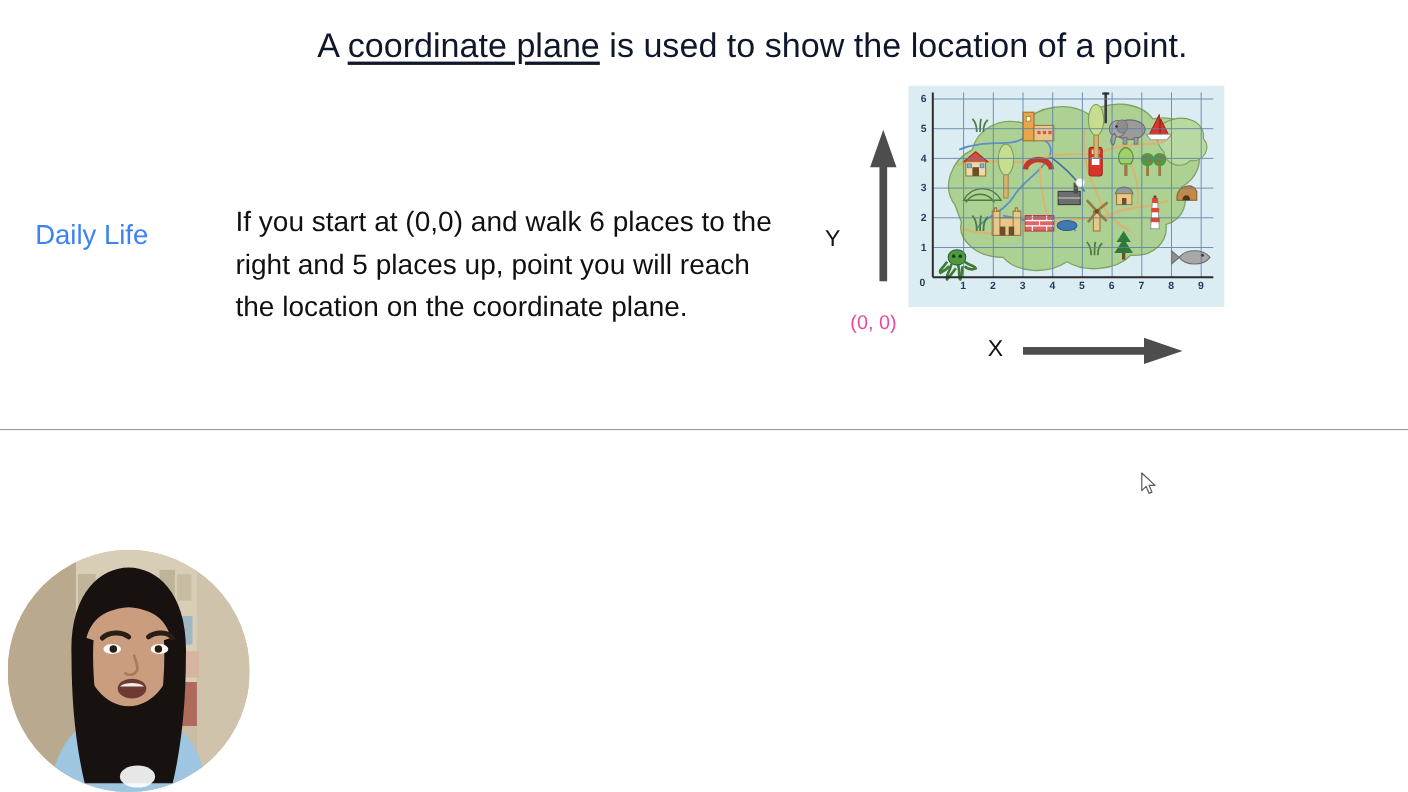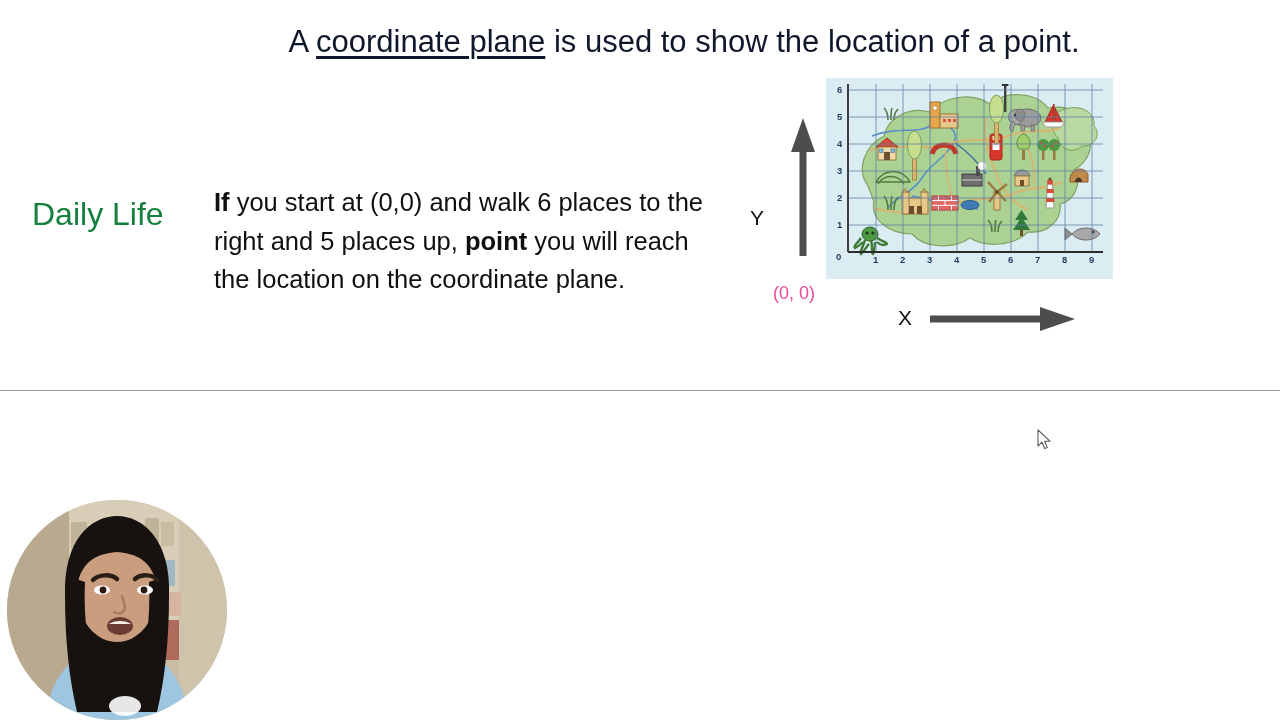--- a/index.html
+++ b/index.html
@@ -33,37 +33,37 @@
     text-decoration: underline;
     text-decoration-thickness: 3px;
     text-underline-offset: 4px;
   }
 
   
   #daily-life-label {
     position: absolute;
     left: 32px;
     top: 196px;
-    font-size: 32px;
+    font-size: 25px;
     line-height: 36px;
-    color: #15803d;
+    color: #3b82f6;
     white-space: nowrap;
   }
 
   
   #body-text {
     position: absolute;
     left: 214px;
     top: 183px;
     width: 495px;
     font-size: 25.5px;
     line-height: 38.5px;
     color: #101010;
   }
-  #body-text b { font-weight: bold; }
+  #body-text b { font-weight: normal; }
 
   
   #divider {
     position: absolute;
     left: 0;
     top: 390px;
     width: 1280px;
     height: 1px;
     background: #9a9a9a;
   }

